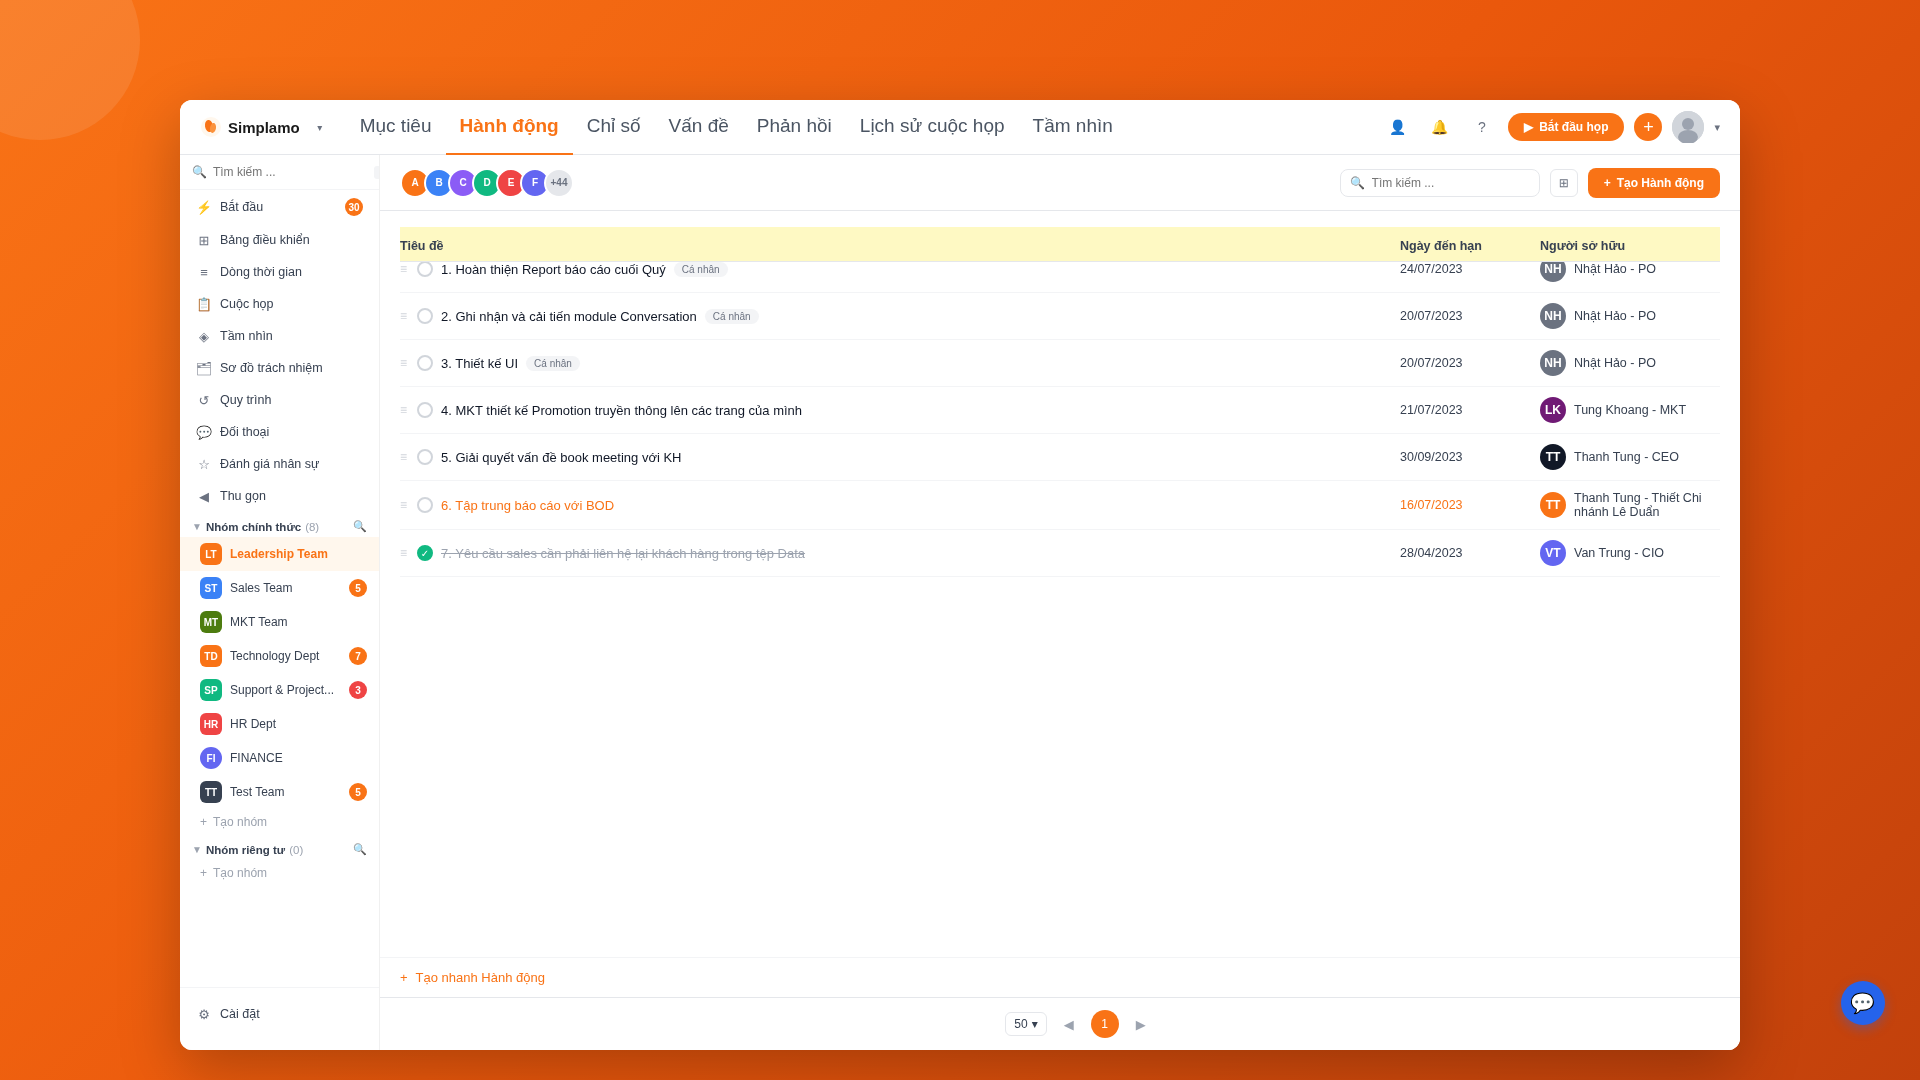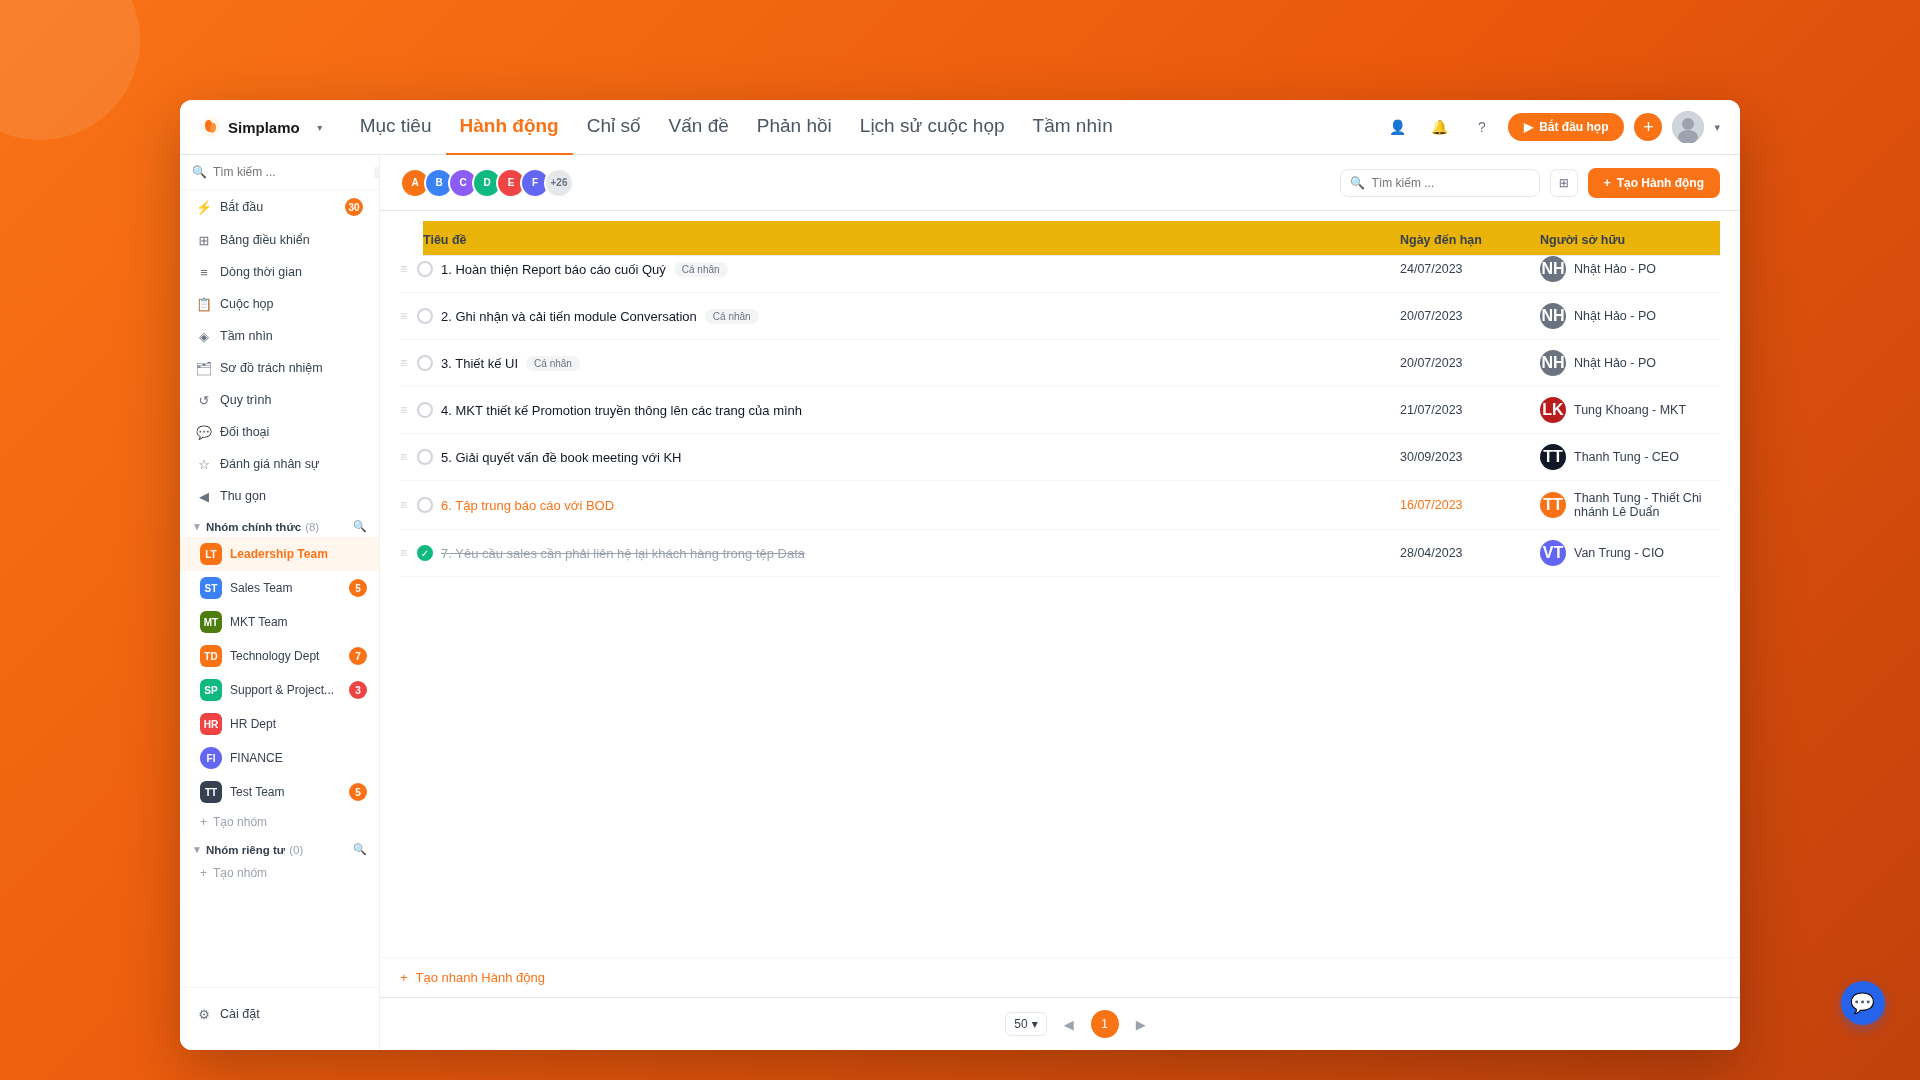--- a/index.html
+++ b/index.html
@@ -460,24 +460,23 @@
       overflow-y: auto;
       padding: 0 20px;
       background: white;
     }
     .table-header {
       display: grid;
       grid-template-columns: 1fr 140px 180px;
       padding: 12px 0 8px;
       border-bottom: 1px solid #e5e7eb;
       position: sticky;
-      top: 10px;
-      background: #eab308;
+      top: 16px;
+      background: #fef9c3;
       z-index: 10;
-      margin-left: 23px;
     }
     .table-header-cell {
       font-size: 12.5px;
       font-weight: 600;
       color: #374151;
     }
     .table-row {
       display: grid;
       grid-template-columns: 1fr 140px 180px;
       padding: 10px 0;
@@ -546,21 +545,21 @@
       color: #374151;
     }
     .owner-avatar {
       width: 26px;
       height: 26px;
       border-radius: 50%;
       background: #d1d5db;
       display: flex;
       align-items: center;
       justify-content: center;
-      font-size: 16px;
+      font-size: 12px;
       font-weight: 700;
       color: white;
       overflow: hidden;
       flex-shrink: 0;
       text-align: right;
     }
 
     
     .quick-create {
       padding: 12px 20px;
@@ -819,21 +818,21 @@
     <div class="main-content">
 
       <div class="content-header">
         <div class="avatar-group">
           <div class="avatar-item" style="background:#f97316;">A</div>
           <div class="avatar-item" style="background:#3b82f6;">B</div>
           <div class="avatar-item" style="background:#8b5cf6;">C</div>
           <div class="avatar-item" style="background:#10b981;">D</div>
           <div class="avatar-item" style="background:#ef4444;">E</div>
           <div class="avatar-item" style="background:#6366f1;">F</div>
-          <div class="avatar-count">+26</div>
+          <div class="avatar-count">+44</div>
         </div>
         <div class="header-right">
           <div class="search-box">
             <span style="color:#9ca3af;font-size:12px;">🔍</span>
             <input type="text" placeholder="Tìm kiếm ..." style="">
           </div>
           <button class="filter-btn">⊞</button>
           <button class="create-action-btn">
             <span>+</span>
             <span>Tạo Hành động</span>
@@ -891,21 +890,21 @@
         </div>
 
         <div class="table-row">
           <div class="task-cell">
             <span class="drag-handle">≡</span>
             <div class="task-checkbox"></div>
             <span class="task-title">4. MKT thiết kế Promotion truyền thông lên các trang của mình</span>
           </div>
           <div class="date-cell">21/07/2023</div>
           <div class="owner-cell">
-            <div class="owner-avatar" style="background:#b91c1c;">LK</div>
+            <div class="owner-avatar" style="background:#701a75;">LK</div>
             <span>Tung Khoang - MKT</span>
           </div>
         </div>
 
         <div class="table-row">
           <div class="task-cell">
             <span class="drag-handle">≡</span>
             <div class="task-checkbox"></div>
             <span class="task-title">5. Giải quyết vấn đề book meeting với KH</span>
           </div>

